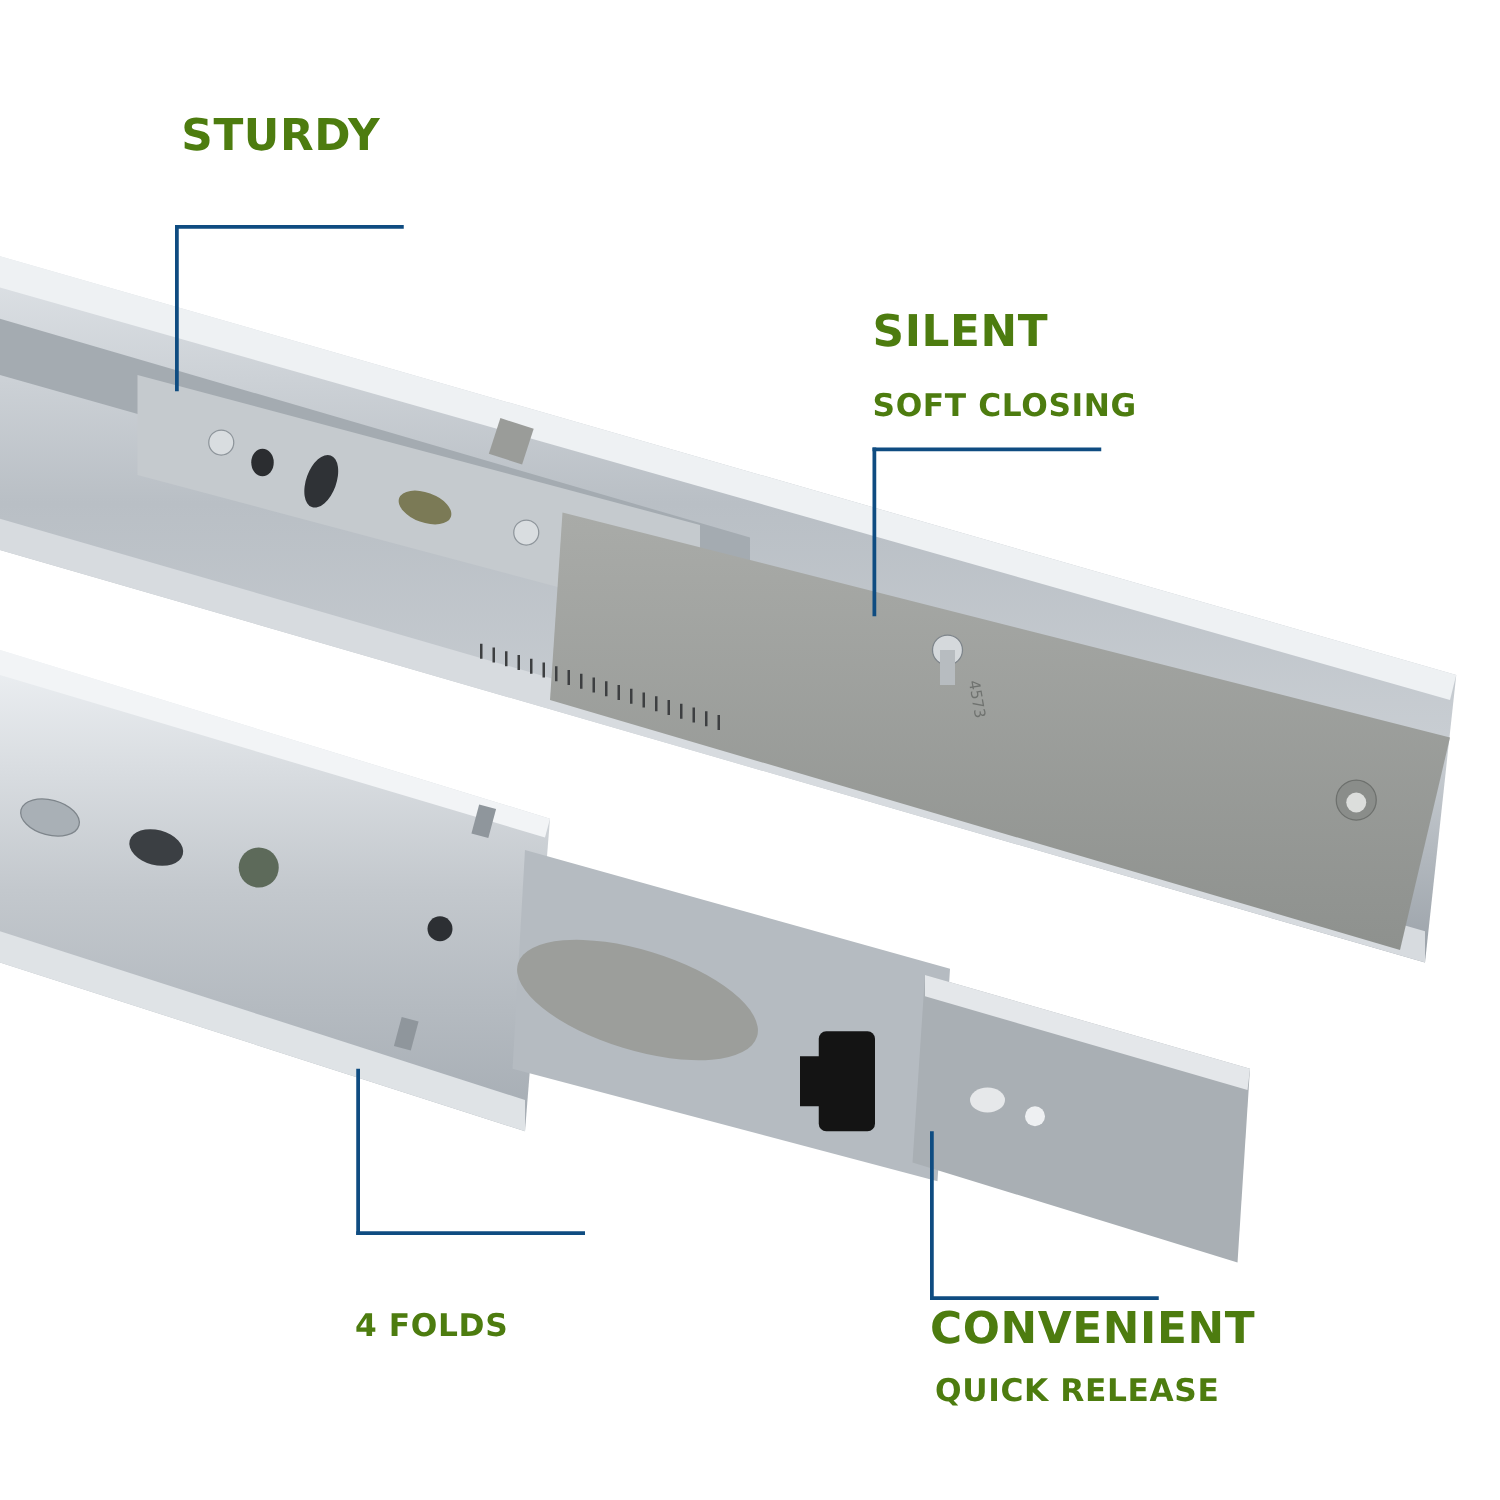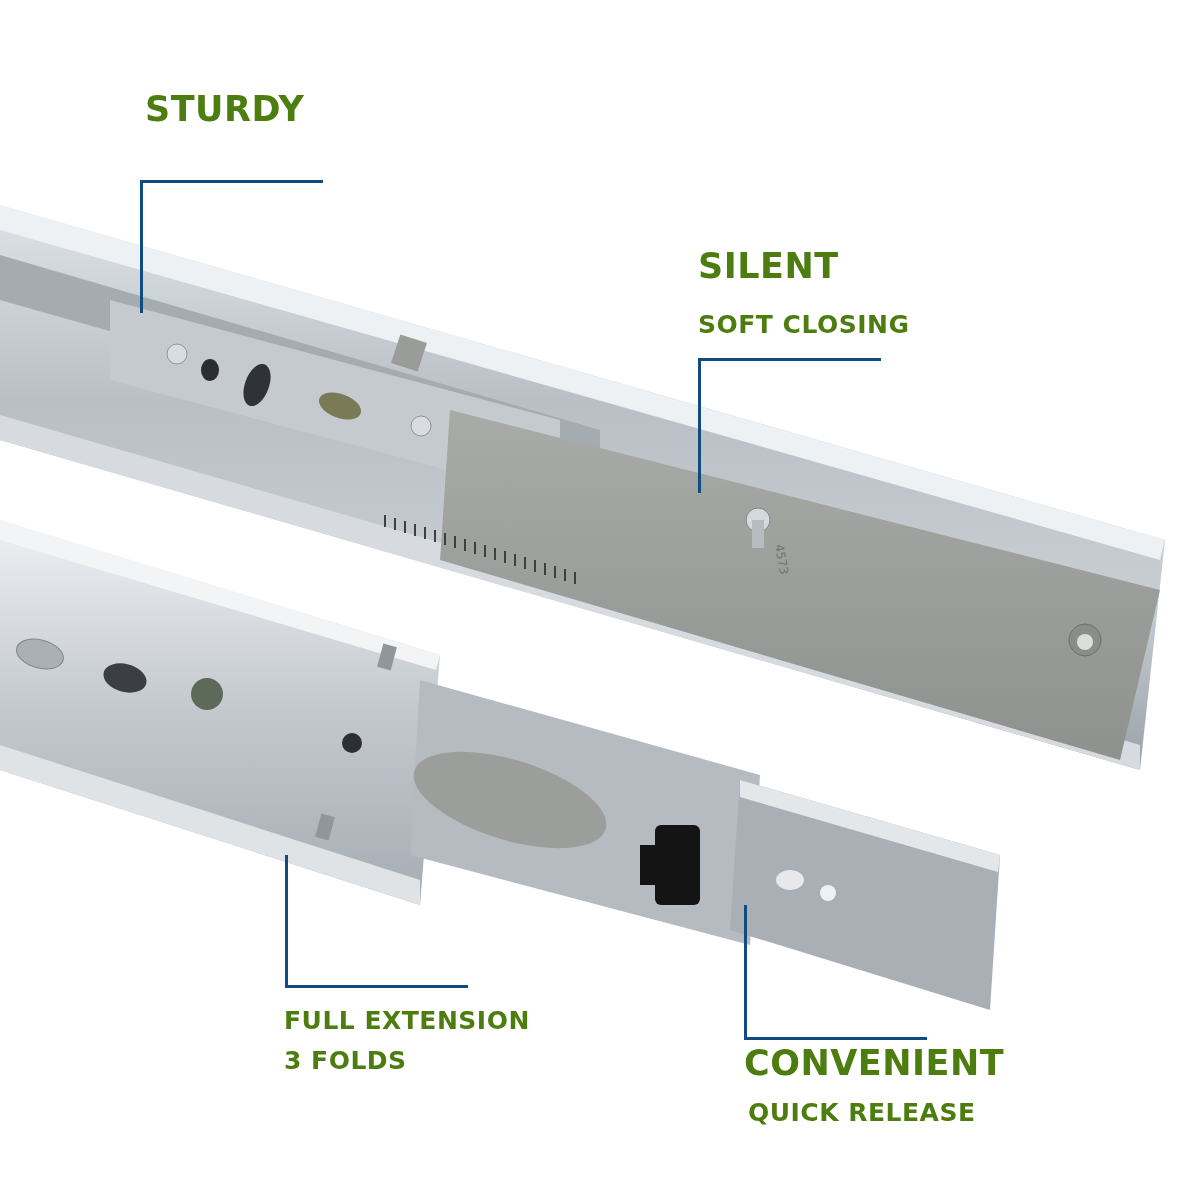--- a/index.html
+++ b/index.html
@@ -132,19 +132,18 @@
   <div class="callout-line" style="left:285px; top:985px; width:183px; height:3px;"></div>
 
   <div class="callout-line" style="left:744px; top:905px; width:3px; height:135px;"></div>
   <div class="callout-line" style="left:744px; top:1037px; width:183px; height:3px;"></div>
 
   <div class="label title" style="left:145px; top:92px;">STURDY</div>
 
   <div class="label title" style="left:698px; top:249px;">SILENT</div>
   <div class="label sub" style="left:698px; top:312px;">SOFT CLOSING</div>
 
-  <div class="label sub" style="left:284px; top:1008px;">FULL EXTENSION</div>
-  <div class="label sub" style="left:284px; top:1048px;">3 FOLDS</div>
+  <div class="label sub" style="left:284px; top:1048px;">4 FOLDS</div>
 
   <div class="label title" style="left:744px; top:1046px;">CONVENIENT</div>
   <div class="label sub" style="left:748px; top:1100px;text-align:center;">QUICK RELEASE</div>
 
 </div>
 
 </body></html>

